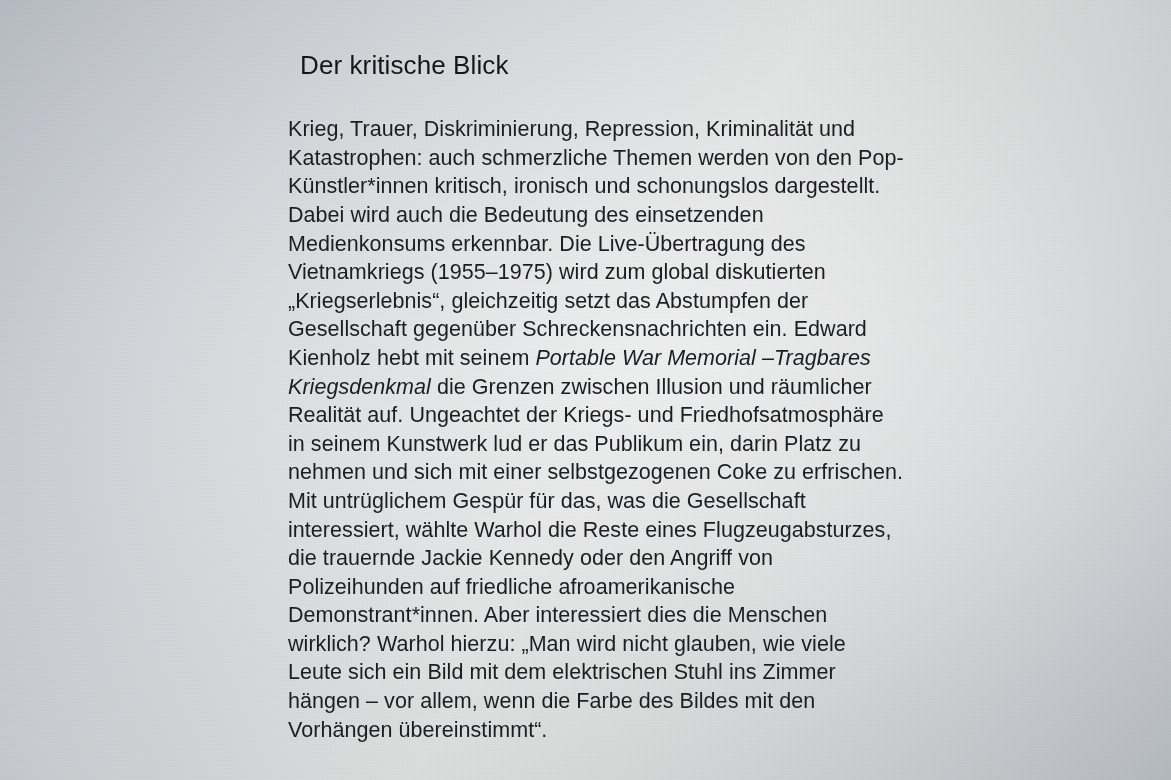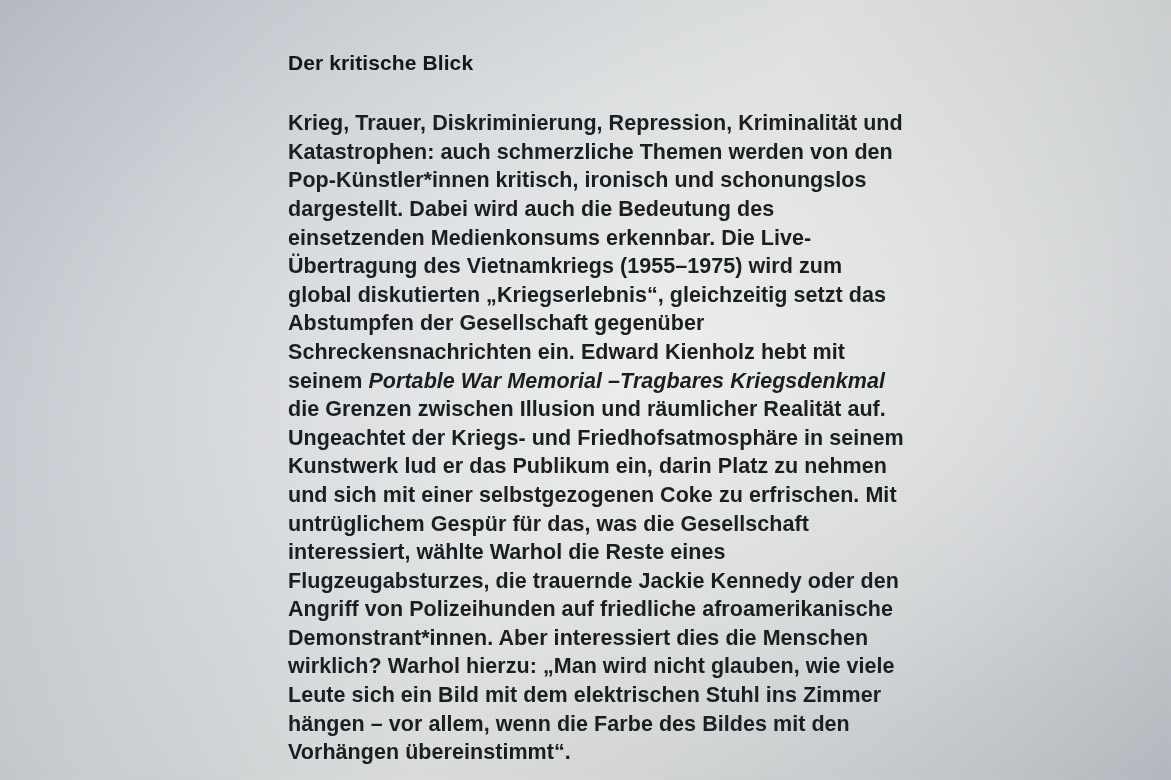--- a/index.html
+++ b/index.html
@@ -60,36 +60,36 @@
 
   #textblock {
     position: absolute;
     left: 288px;
     top: 50px;
     width: 616px;
     z-index: 3;
   }
 
   #heading {
-    font-size: 21px;
-    font-weight: bold;
+    font-size: 26px;
+    font-weight: normal;
     color: #14171a;
     letter-spacing: 0.1px;
-    margin: 0 0 34px 0;
+    margin: 0 0 34px 12px;
     line-height: 1.2;
   }
 
   #bodytext {
     font-size: 21.5px;
     line-height: 28.6px;
     color: #1b1e21;
     letter-spacing: 0.05px;
     text-align: left;
     white-space: pre-wrap;
-    font-weight: 700;
+    font-weight: 400;
   }
   #bodytext em {
     font-style: italic;
   }
 </style>
 </head>
 <body>
 
 <div id="panel">
   <div id="grain"></div>

